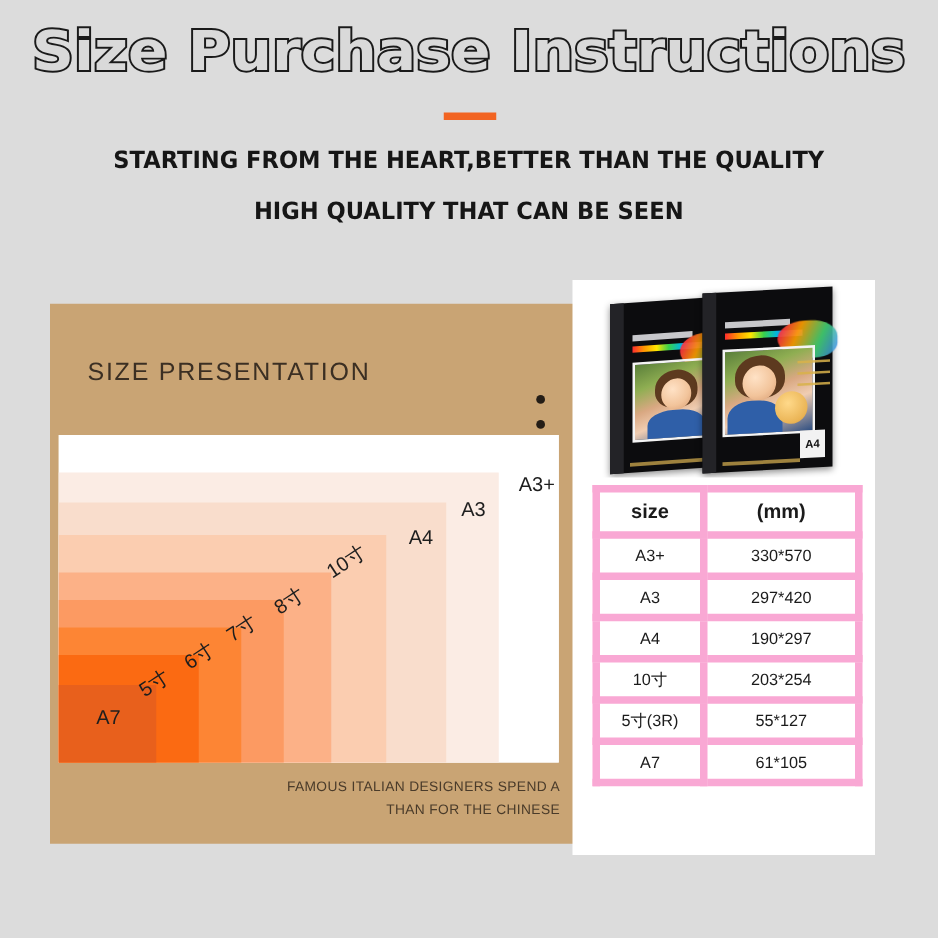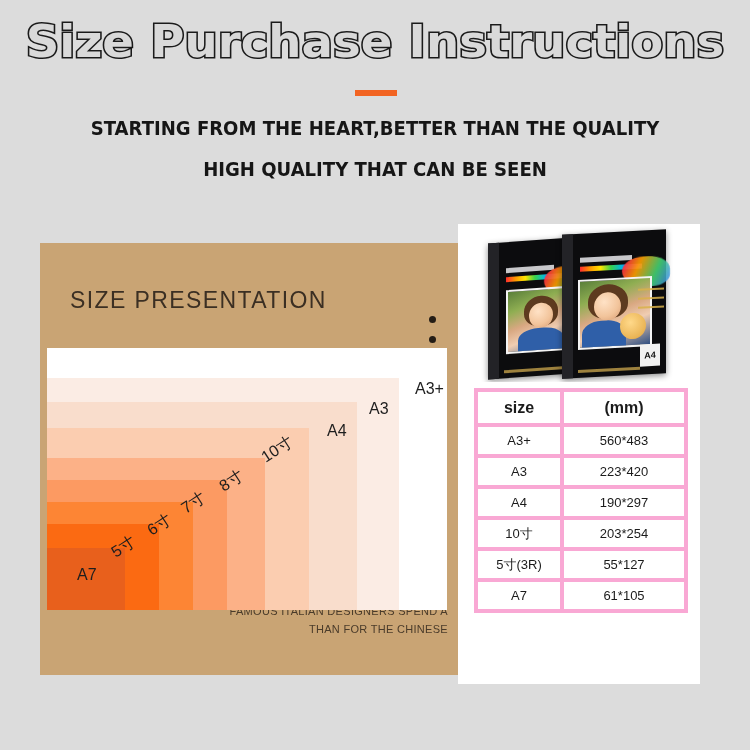--- a/index.html
+++ b/index.html
@@ -63,21 +63,21 @@
   
   #size-panel {
     position: absolute;
     left: 40px; top: 243px;
     width: 428px; height: 432px;
     background: #c9a474;
   }
   #size-panel-title {
     position: absolute;
     left: 30px; top: 44px;
-    font-size: 23px;
+    font-size: 20px;
     letter-spacing: 1.4px;
     color: #3b2f23;
     font-family: "Liberation Sans", sans-serif;
     white-space: nowrap;
   }
   .panel-dot {
     position: absolute;
     width: 7px; height: 7px;
     border-radius: 50%;
     background: #241d16;
@@ -105,21 +105,21 @@
     font-family: "Liberation Sans", sans-serif;
     white-space: nowrap;
   }
   .size-label.rotated {
     transform: rotate(-33deg);
     transform-origin: left bottom;
   }
 
   #panel-caption {
     position: absolute;
-    left: 120px; top: 359px;
+    left: 120px; top: 378px;
     width: 288px;
     text-align: right;
     font-size: 11px;
     line-height: 18px;
     letter-spacing: 0.3px;
     color: #4a3b2a;
     font-family: "Liberation Sans", sans-serif;
   }
 
   
@@ -232,21 +232,21 @@
 
   
   #size-table {
     position: absolute;
     left: 16px; top: 164px;
     width: 210px;
     border-collapse: collapse;
     table-layout: fixed;
   }
   #size-table td, #size-table th {
-    border: 4px solid #f9a8d4;
+    border: 6px solid #f9a8d4;
     height: 27px;
     text-align: center;
     font-size: 13px;
     color: #1b1b1b;
     font-family: "Liberation Sans", sans-serif;
     padding: 0;
   }
   #size-table th {
     font-size: 16px;
     font-weight: bold;
@@ -349,25 +349,25 @@
       </colgroup>
     <thead>
       <tr>
         <th>size</th>
         <th>(mm)</th>
       </tr>
     </thead>
     <tbody id="size-table-body">
         <tr>
           <td>A3+</td>
-          <td>560*483</td>
+          <td>330*570</td>
         </tr>
         <tr>
           <td>A3</td>
-          <td>223*420</td>
+          <td>297*420</td>
         </tr>
         <tr>
           <td>A4</td>
           <td>190*297</td>
         </tr>
         <tr>
           <td>10寸</td>
           <td>203*254</td>
         </tr>
         <tr>

